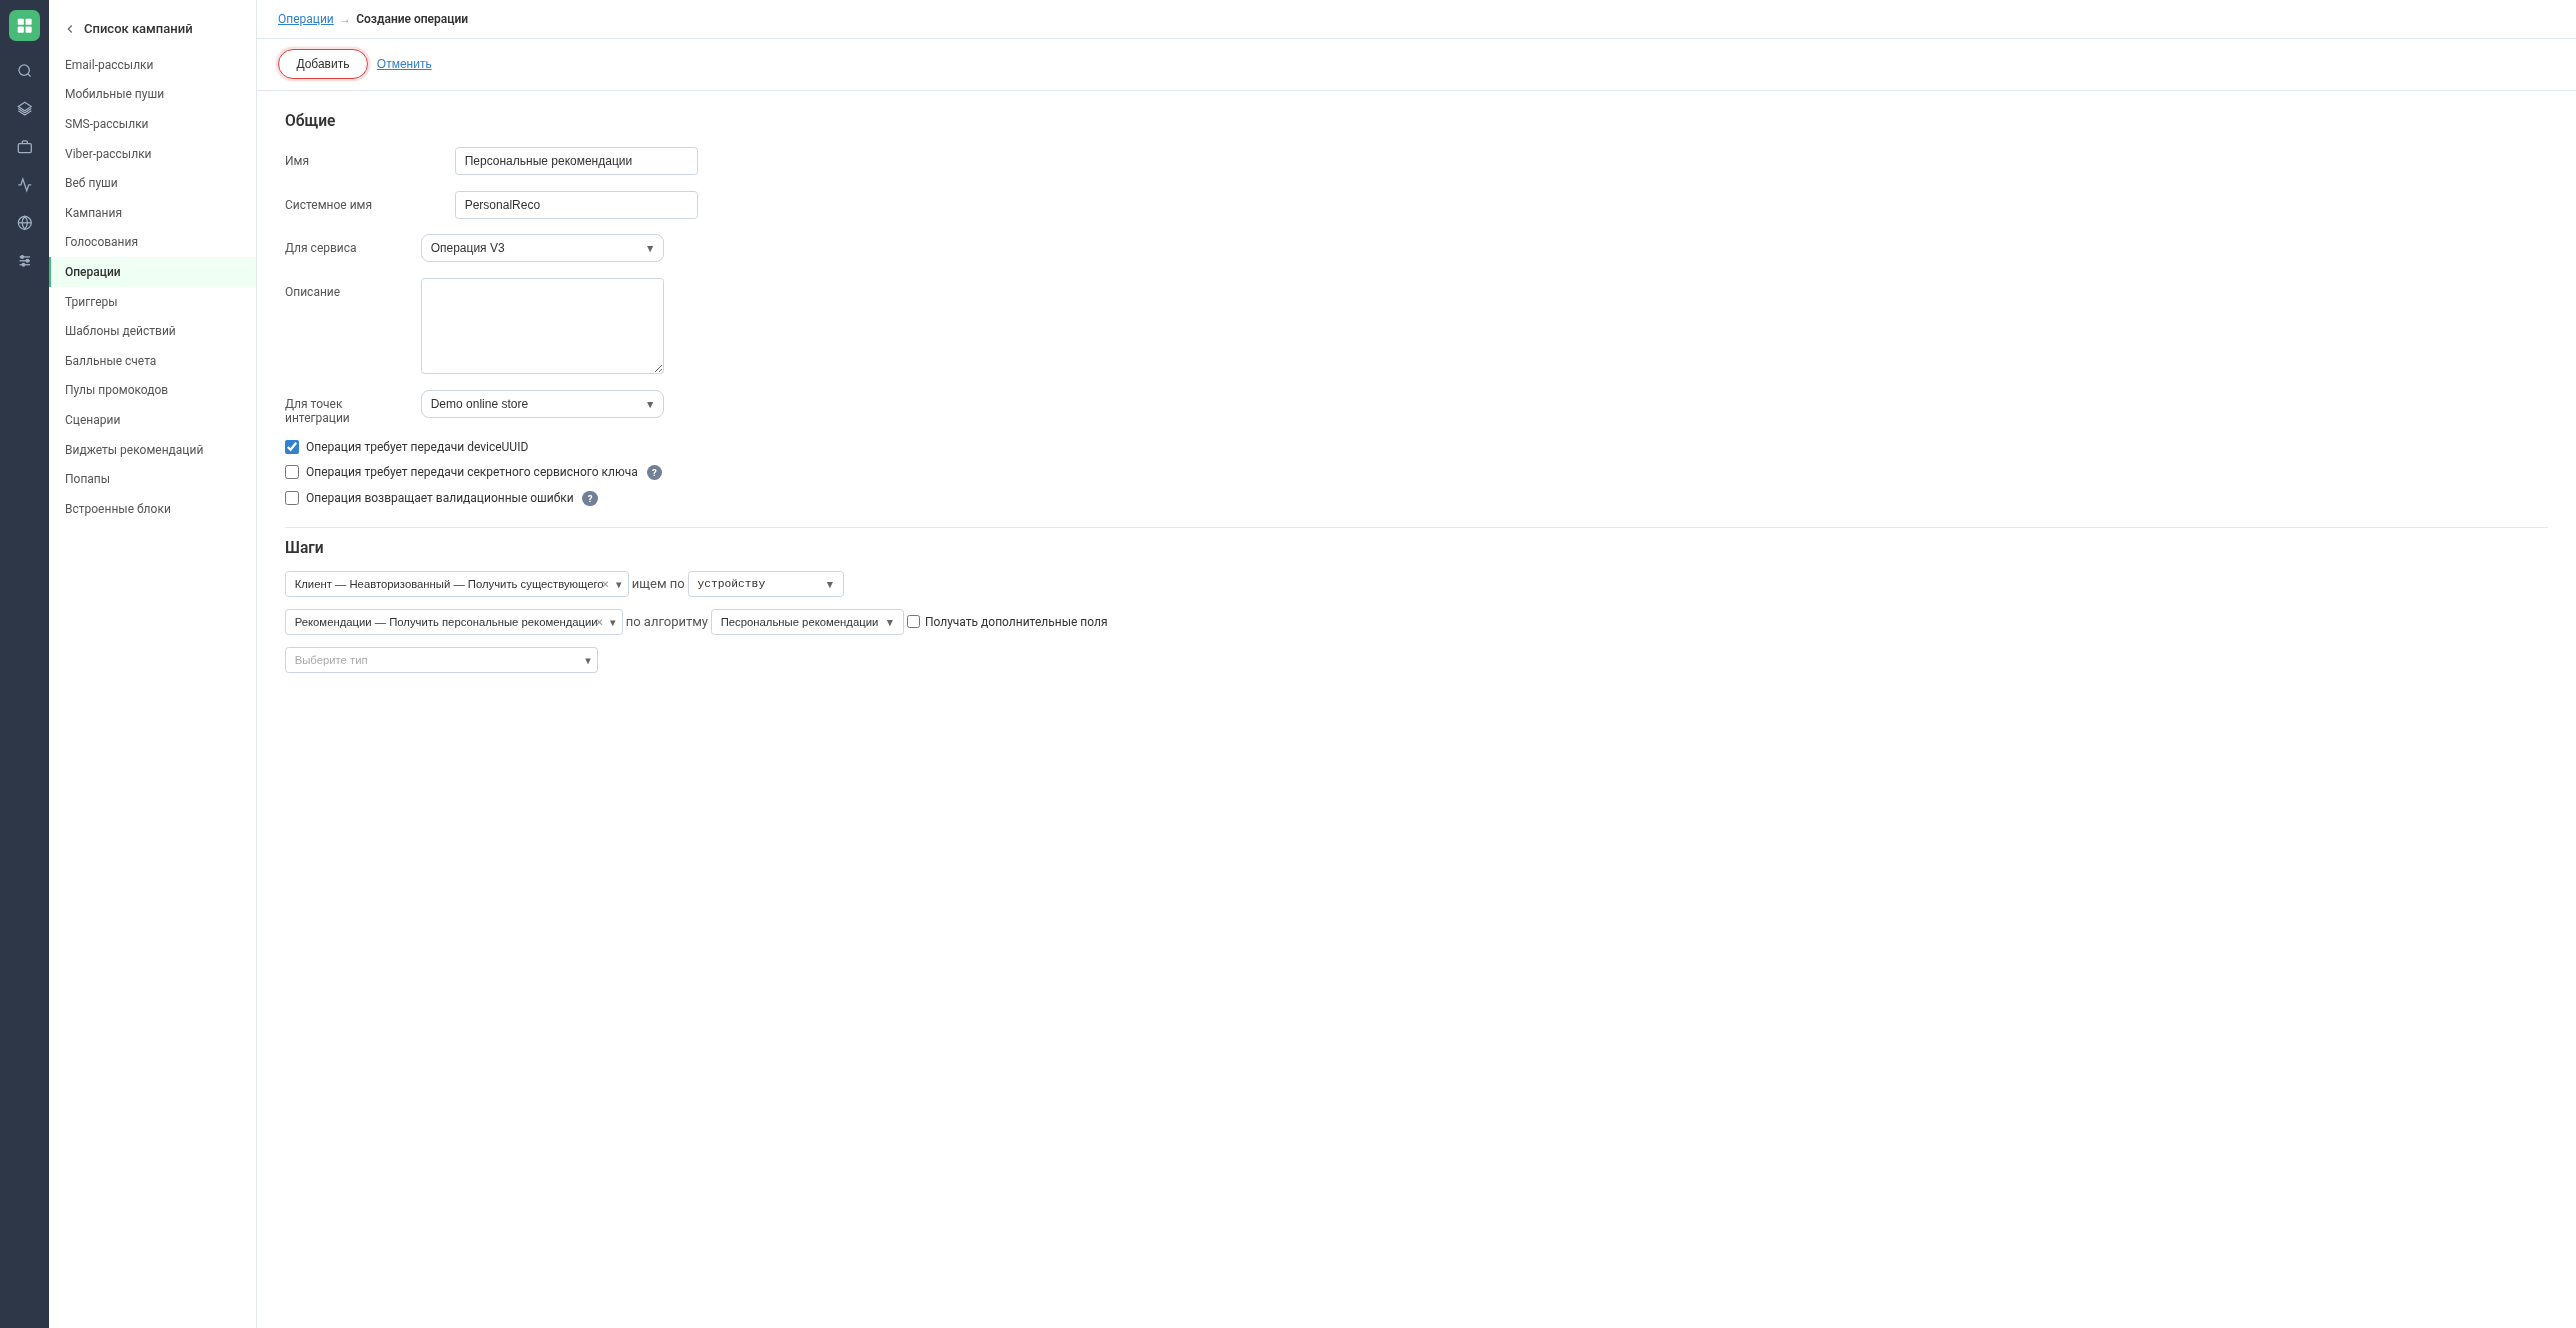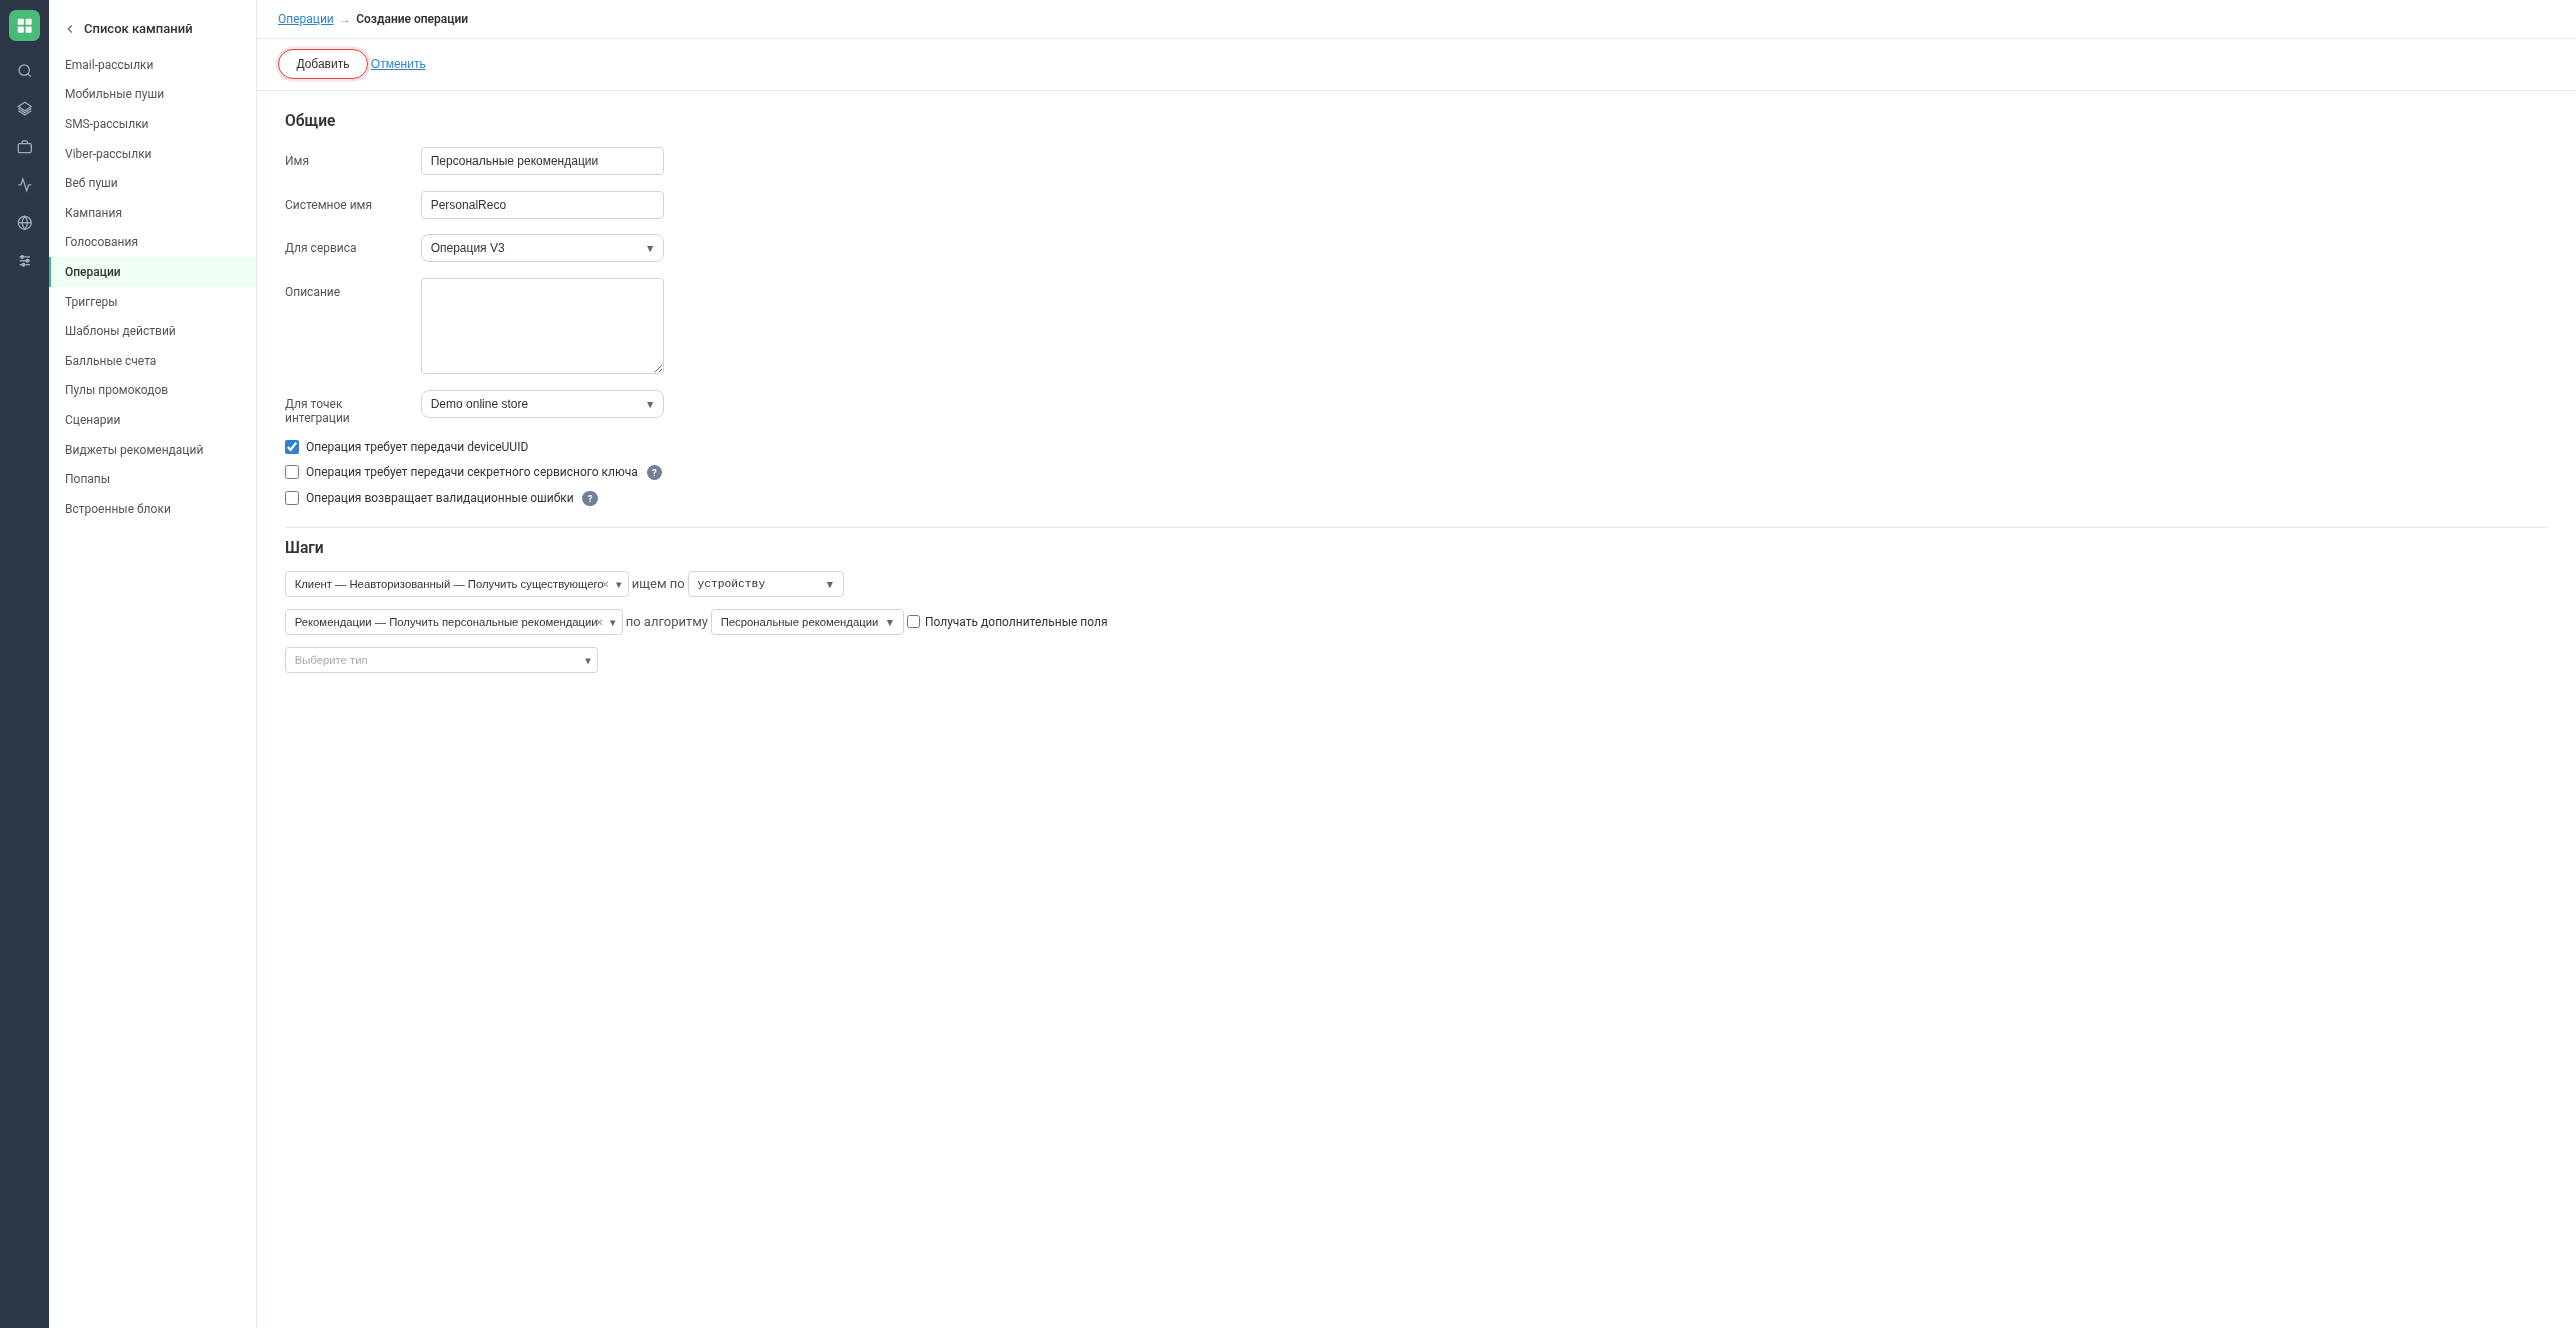--- a/index.html
+++ b/index.html
@@ -99,21 +99,21 @@
     }
     .topbar-arrow { color: #999; }
     .topbar-current { font-weight: 600; color: #333; }
 
     
     .action-bar {
       padding: 10.4px 21px;
       border-bottom: 0.9px solid #e2e8f0;
       display: flex;
       align-items: center;
-      gap: 3px;
+      gap: 9px;
       background: #fff;
     }
     .btn-add {
       padding: 7px 17.4px;
       background: #fff;
       border: 1.7px solid #e53e3e;
       border-radius: 21px;
       font-size: 12px;
       cursor: pointer;
       color: #333;
@@ -160,20 +160,21 @@
     }
     .form-input {
       width: 243px;
       padding: 6px 8.7px;
       border: 0.9px solid #cbd5e0;
       border-radius: 3.5px;
       font-size: 12px;
       color: #333;
       background: #fff;
       outline: none;
+      margin-left: 34px;
     }
     .form-textarea {
       width: 243px;
       height: 96px;
       padding: 6px 8.7px;
       border: 0.9px solid #cbd5e0;
       border-radius: 3.5px;
       font-size: 12px;
       color: #333;
       background: #fff;

